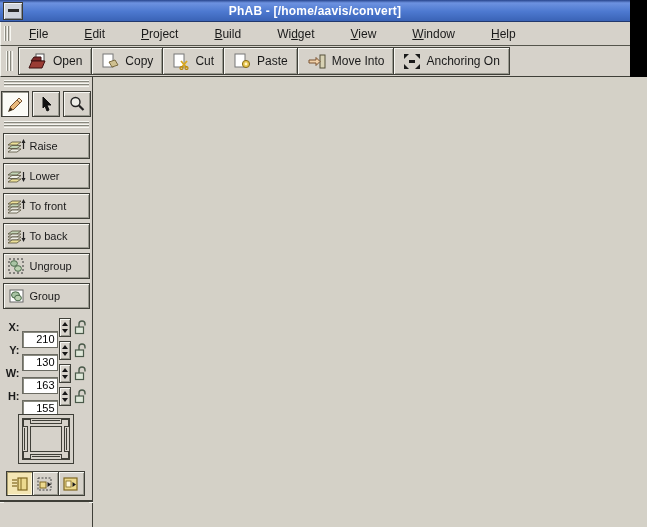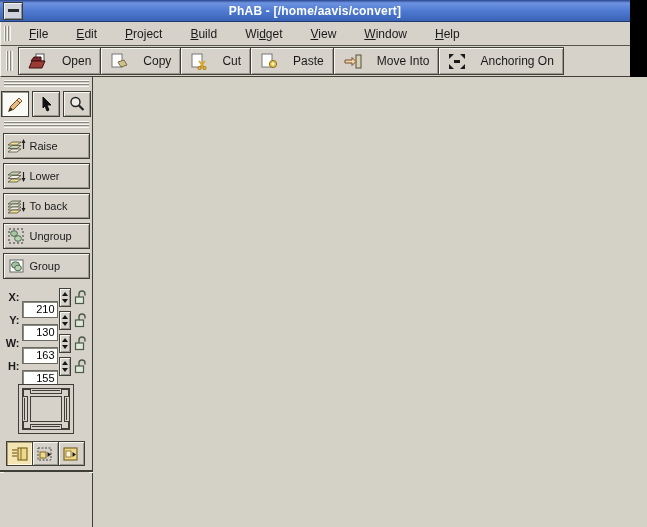--- a/index.html
+++ b/index.html
@@ -26,31 +26,31 @@
     font-size:12px;letter-spacing:.2px;
   }
   .menubar{
     height:23px;background:#d6d2ca;display:flex;align-items:center;
     border-left:1px solid #f4f4ee;box-sizing:border-box;
   }
   .vgrip{
     width:7px;height:15px;margin:0 6px 0 3px;
     background:repeating-linear-gradient(90deg,#f7f7f2 0 1px,#88887e 1px 2px,#d6d2ca 2px 3px);
   }
-  .menu-items{display:flex;gap:24px;padding-left:10px;}
+  .menu-items{display:flex;gap:32px;padding-left:10px;}
   .menu-item{padding:2px 2px;cursor:default;}
   .menu-item u{text-decoration:underline;}
   .toolbar{
     height:32px;background:#d6d2ca;display:flex;align-items:center;
     border-top:1px solid #55554c;border-bottom:1px solid #3f3f38;
     border-left:1px solid #f4f4ee;box-sizing:border-box;padding-left:2px;
   }
   .toolbar .vgrip{height:20px;}
   .tbtn{
-    height:26px;display:flex;align-items:center;gap:14px;padding:0 9px;
+    height:26px;display:flex;align-items:center;gap:5px;padding:0 9px;
     background:#d6d2ca;border:1px solid #3f3f38;margin-left:-1px;
     box-shadow:inset 1px 1px 0 #f7f7f2,inset -1px -1px 0 #9a9a90;
     white-space:nowrap;cursor:default;
   }
   .tbtn svg{flex:0 0 auto;}
   
   .workspace{position:absolute;left:0;top:77px;width:647px;height:450px;background:#d4d1c7;}
   
   .sidepanel{
     position:absolute;left:0;top:77px;width:93px;height:450px;background:#d6d2ca;
@@ -260,20 +260,31 @@
         <polygon points="1,7 5,4 14,4 10,7" fill="#c2d4b6" stroke="#55503a" stroke-width="0.8"></polygon>
         <polygon points="1,10.5 5,7.5 14,7.5 10,10.5" fill="#efefe8" stroke="#55503a" stroke-width="0.8"></polygon>
         <polygon points="1,14 5,11 14,11 10,14" fill="#ece099" stroke="#55503a" stroke-width="0.8"></polygon>
         <line x1="16.5" y1="4" x2="16.5" y2="11" stroke="#222" stroke-width="1.2"></line>
         <polygon points="14.5,10 16.5,14 18.5,10" fill="#222"></polygon>
       </svg>
       <span>Lower</span>
     </div>
     <div class="abtn">
       <svg width="20" height="16" viewBox="0 0 20 16">
+        <polygon points="1,6 5,3 14,3 10,6" fill="#ece099" stroke="#55503a" stroke-width="0.8"></polygon>
+        <polygon points="1,9 5,6 14,6 10,9" fill="#c2d4b6" stroke="#55503a" stroke-width="0.8"></polygon>
+        <polygon points="1,12 5,9 14,9 10,12" fill="#e4e4dc" stroke="#55503a" stroke-width="0.8"></polygon>
+        <polygon points="1,15 5,12 14,12 10,15" fill="#efefe8" stroke="#55503a" stroke-width="0.8"></polygon>
+        <line x1="16.5" y1="11" x2="16.5" y2="4" stroke="#222" stroke-width="1.2"></line>
+        <polygon points="14.5,5 16.5,1 18.5,5" fill="#222"></polygon>
+      </svg>
+      <span>To front</span>
+    </div>
+    <div class="abtn">
+      <svg width="20" height="16" viewBox="0 0 20 16">
         <polygon points="1,6 5,3 14,3 10,6" fill="#c2d4b6" stroke="#55503a" stroke-width="0.8"></polygon>
         <polygon points="1,9 5,6 14,6 10,9" fill="#e4e4dc" stroke="#55503a" stroke-width="0.8"></polygon>
         <polygon points="1,12 5,9 14,9 10,12" fill="#efefe8" stroke="#55503a" stroke-width="0.8"></polygon>
         <polygon points="1,15 5,12 14,12 10,15" fill="#ece099" stroke="#55503a" stroke-width="0.8"></polygon>
         <line x1="16.5" y1="4" x2="16.5" y2="11" stroke="#222" stroke-width="1.2"></line>
         <polygon points="14.5,10 16.5,14 18.5,10" fill="#222"></polygon>
       </svg>
       <span>To back</span>
     </div>
     <div class="abtn">

